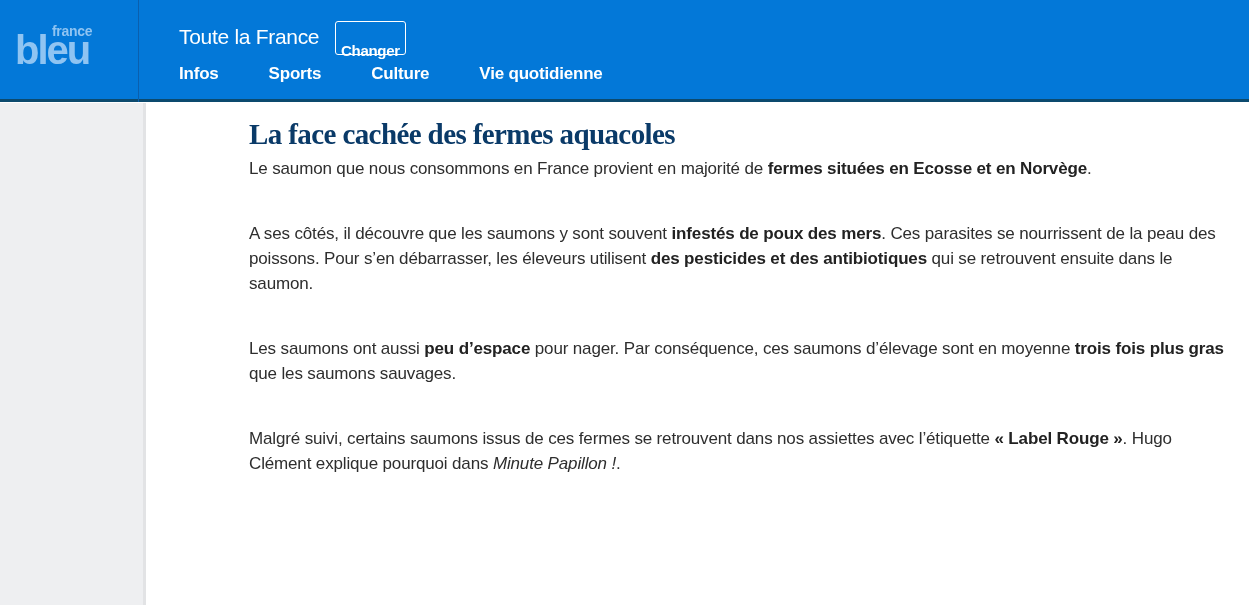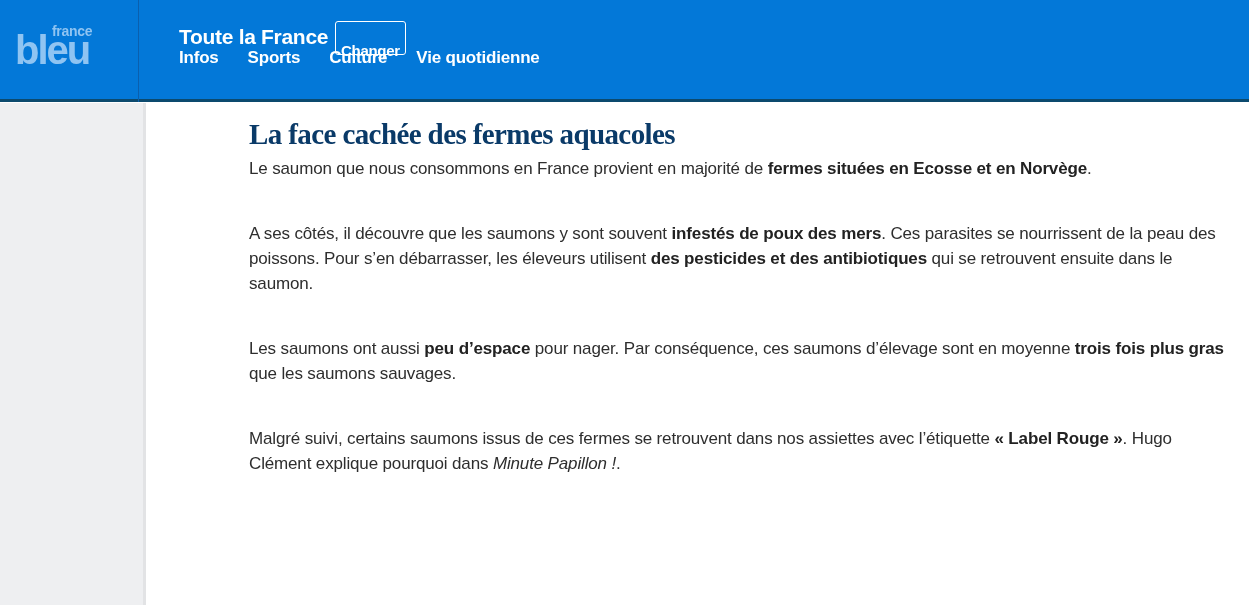--- a/index.html
+++ b/index.html
@@ -23,31 +23,31 @@
       position: absolute; left: 37px; top: 2px;
       font-size: 14px; font-weight: bold; letter-spacing: -0.3px; line-height: 14px;
     }
     .logo .big {
       position: absolute; left: 0; top: 8px;
       font-size: 40px; font-weight: bold; letter-spacing: -2px; line-height: 40px;
     }
 
     .region-title {
       position: absolute; left: 179px; top: 25px;
-      font-size: 21px; font-weight: bold; color: #ffffff; letter-spacing: -0.3px;
+      font-size: 21px; font-weight: normal; color: #ffffff; letter-spacing: -0.3px;
       font-family: "Liberation Sans", sans-serif;
     }
     .change-btn {
       position: absolute; left: 335px; top: 21px; height: 29px; padding: 16px 5px;
       border: 1.5px solid #ffffff; border-radius: 3px;
       color: #ffffff; font-size: 15px; font-weight: bold; line-height: 26px;
       background: transparent; font-family: "Liberation Sans", sans-serif;
       letter-spacing: -0.3px;
     }
-    .nav { position: absolute; left: 179px; top: 48px; display: flex; }
+    .nav { position: absolute; left: 179px; top: 64px; display: flex; gap: 21px; }
     .nav a {
       color: #ffffff; font-size: 17px; font-weight: bold; text-decoration: none;
       margin-right: 29px; letter-spacing: -0.2px;
     }
 
     .sidebar {
       position: absolute; left: 0; top: 103px; width: 146px; height: 502px;
       background: #eeeff1;
       border-right: 3px solid #e2e3e5;
     }

